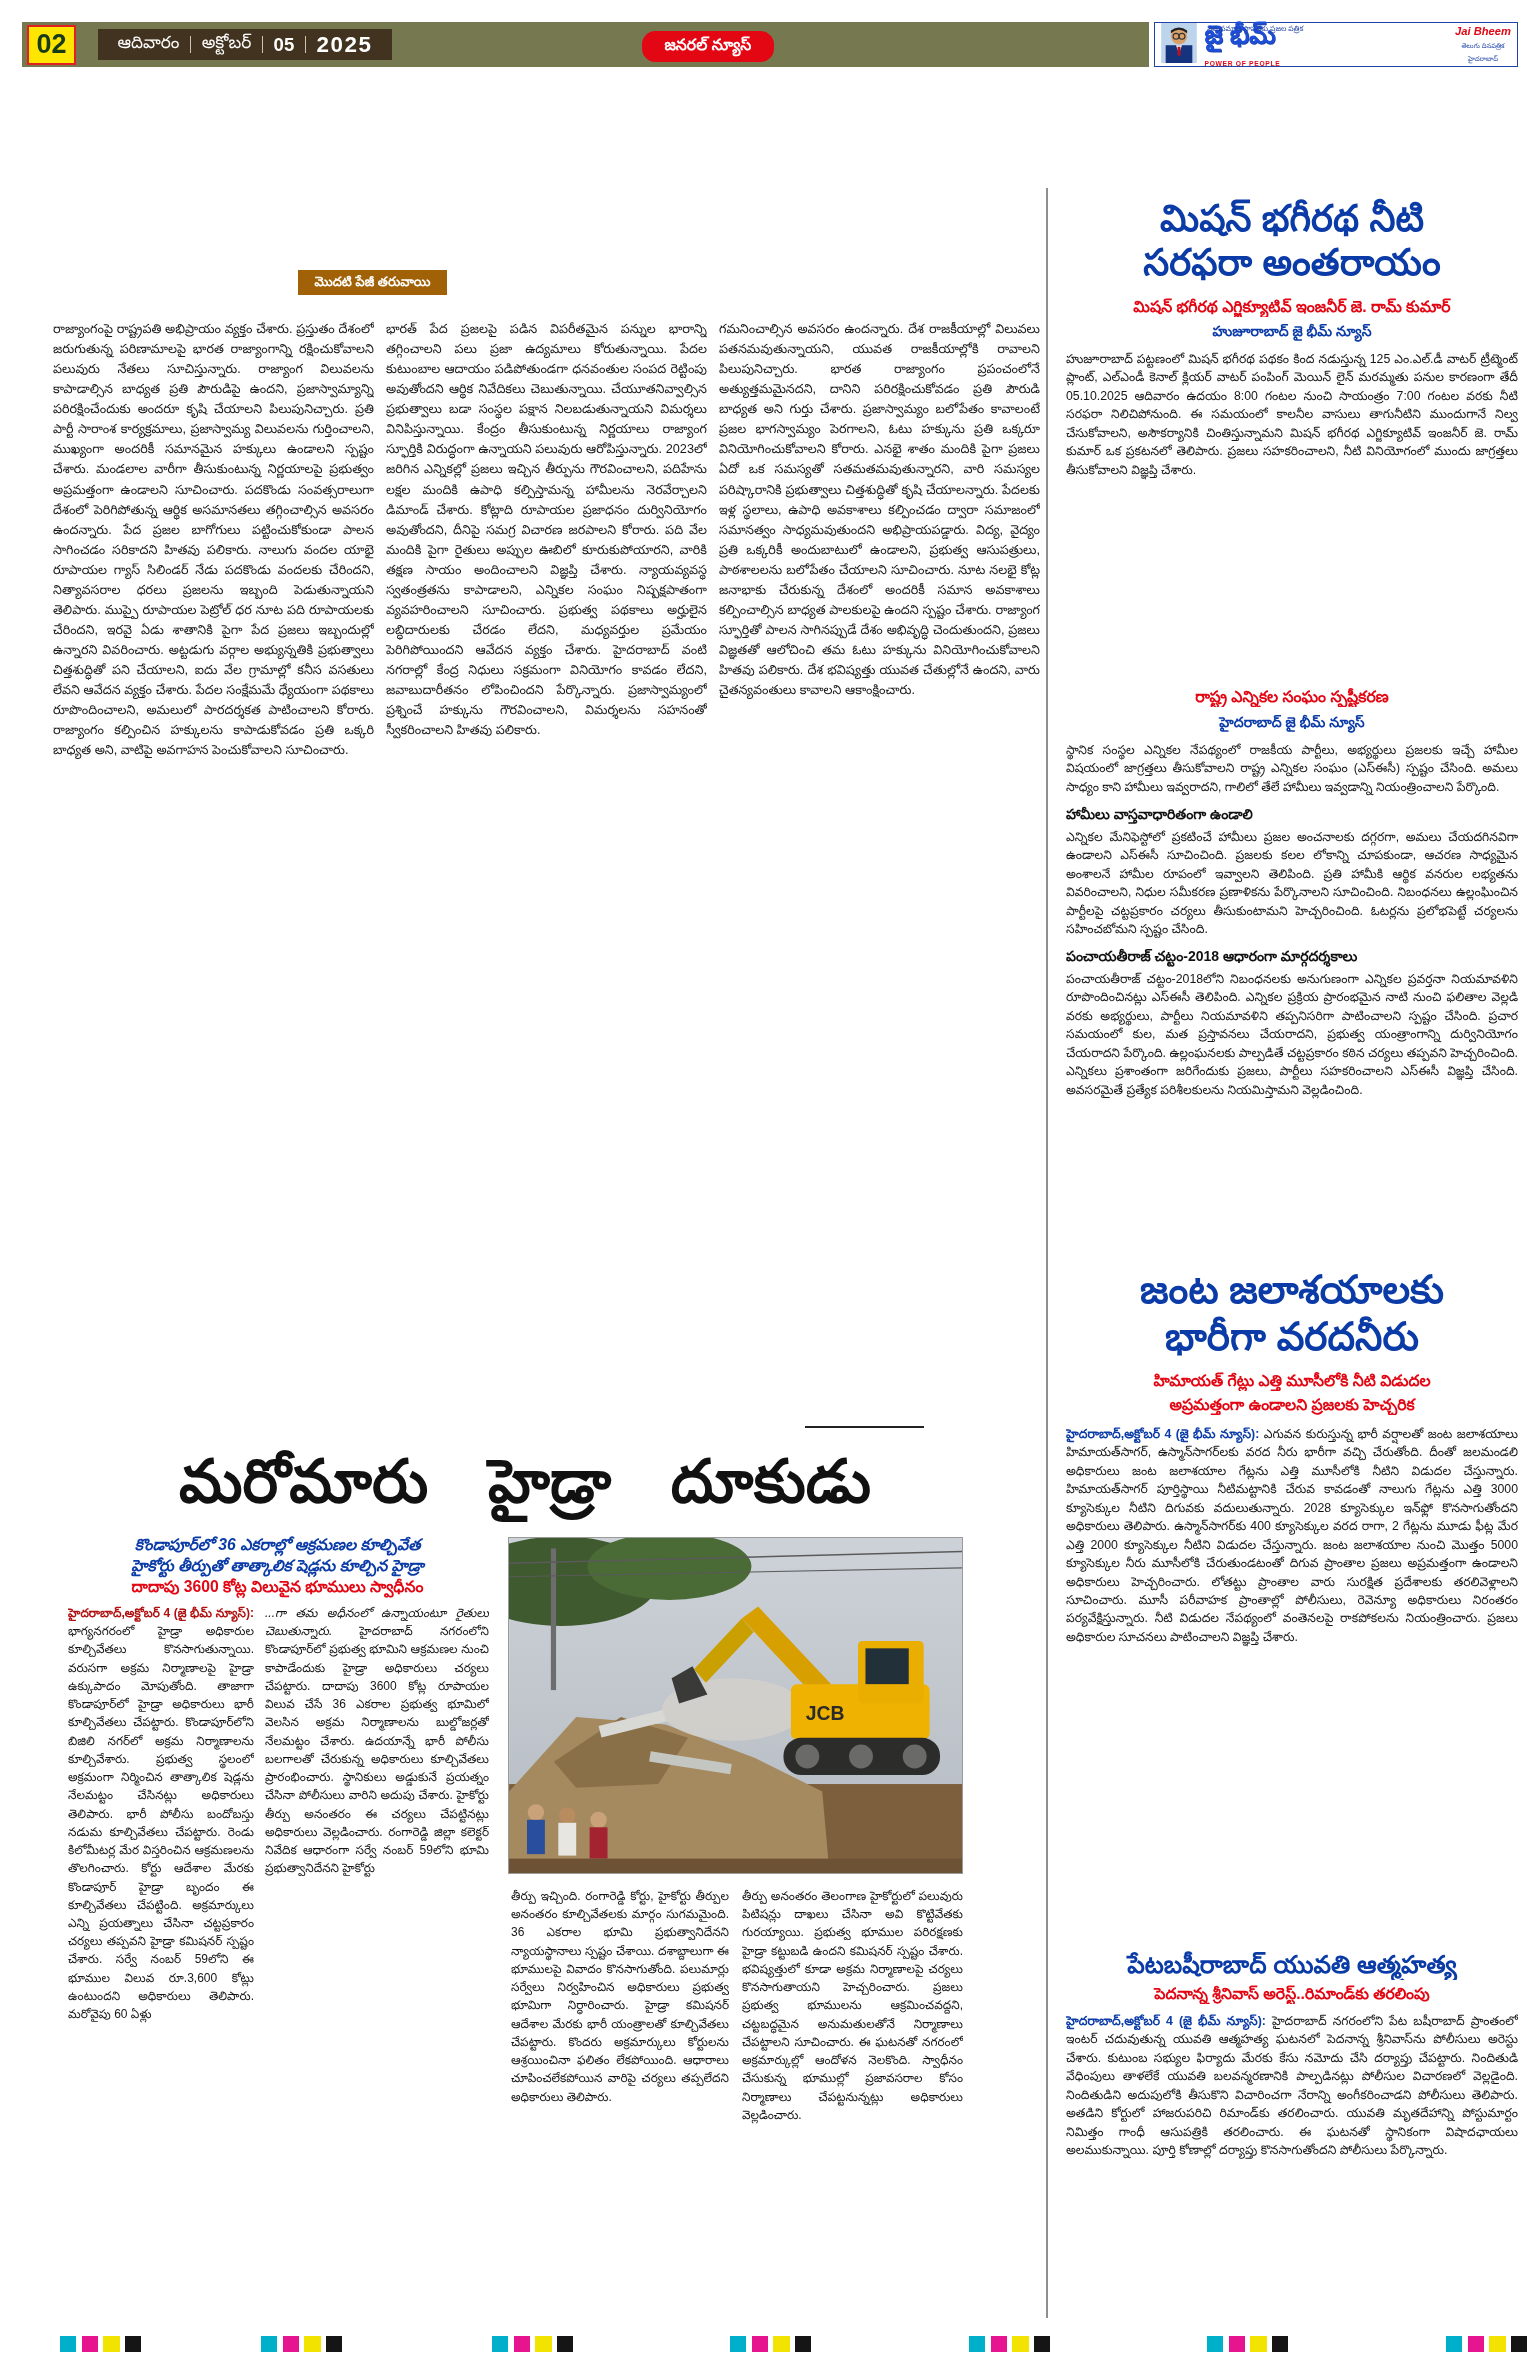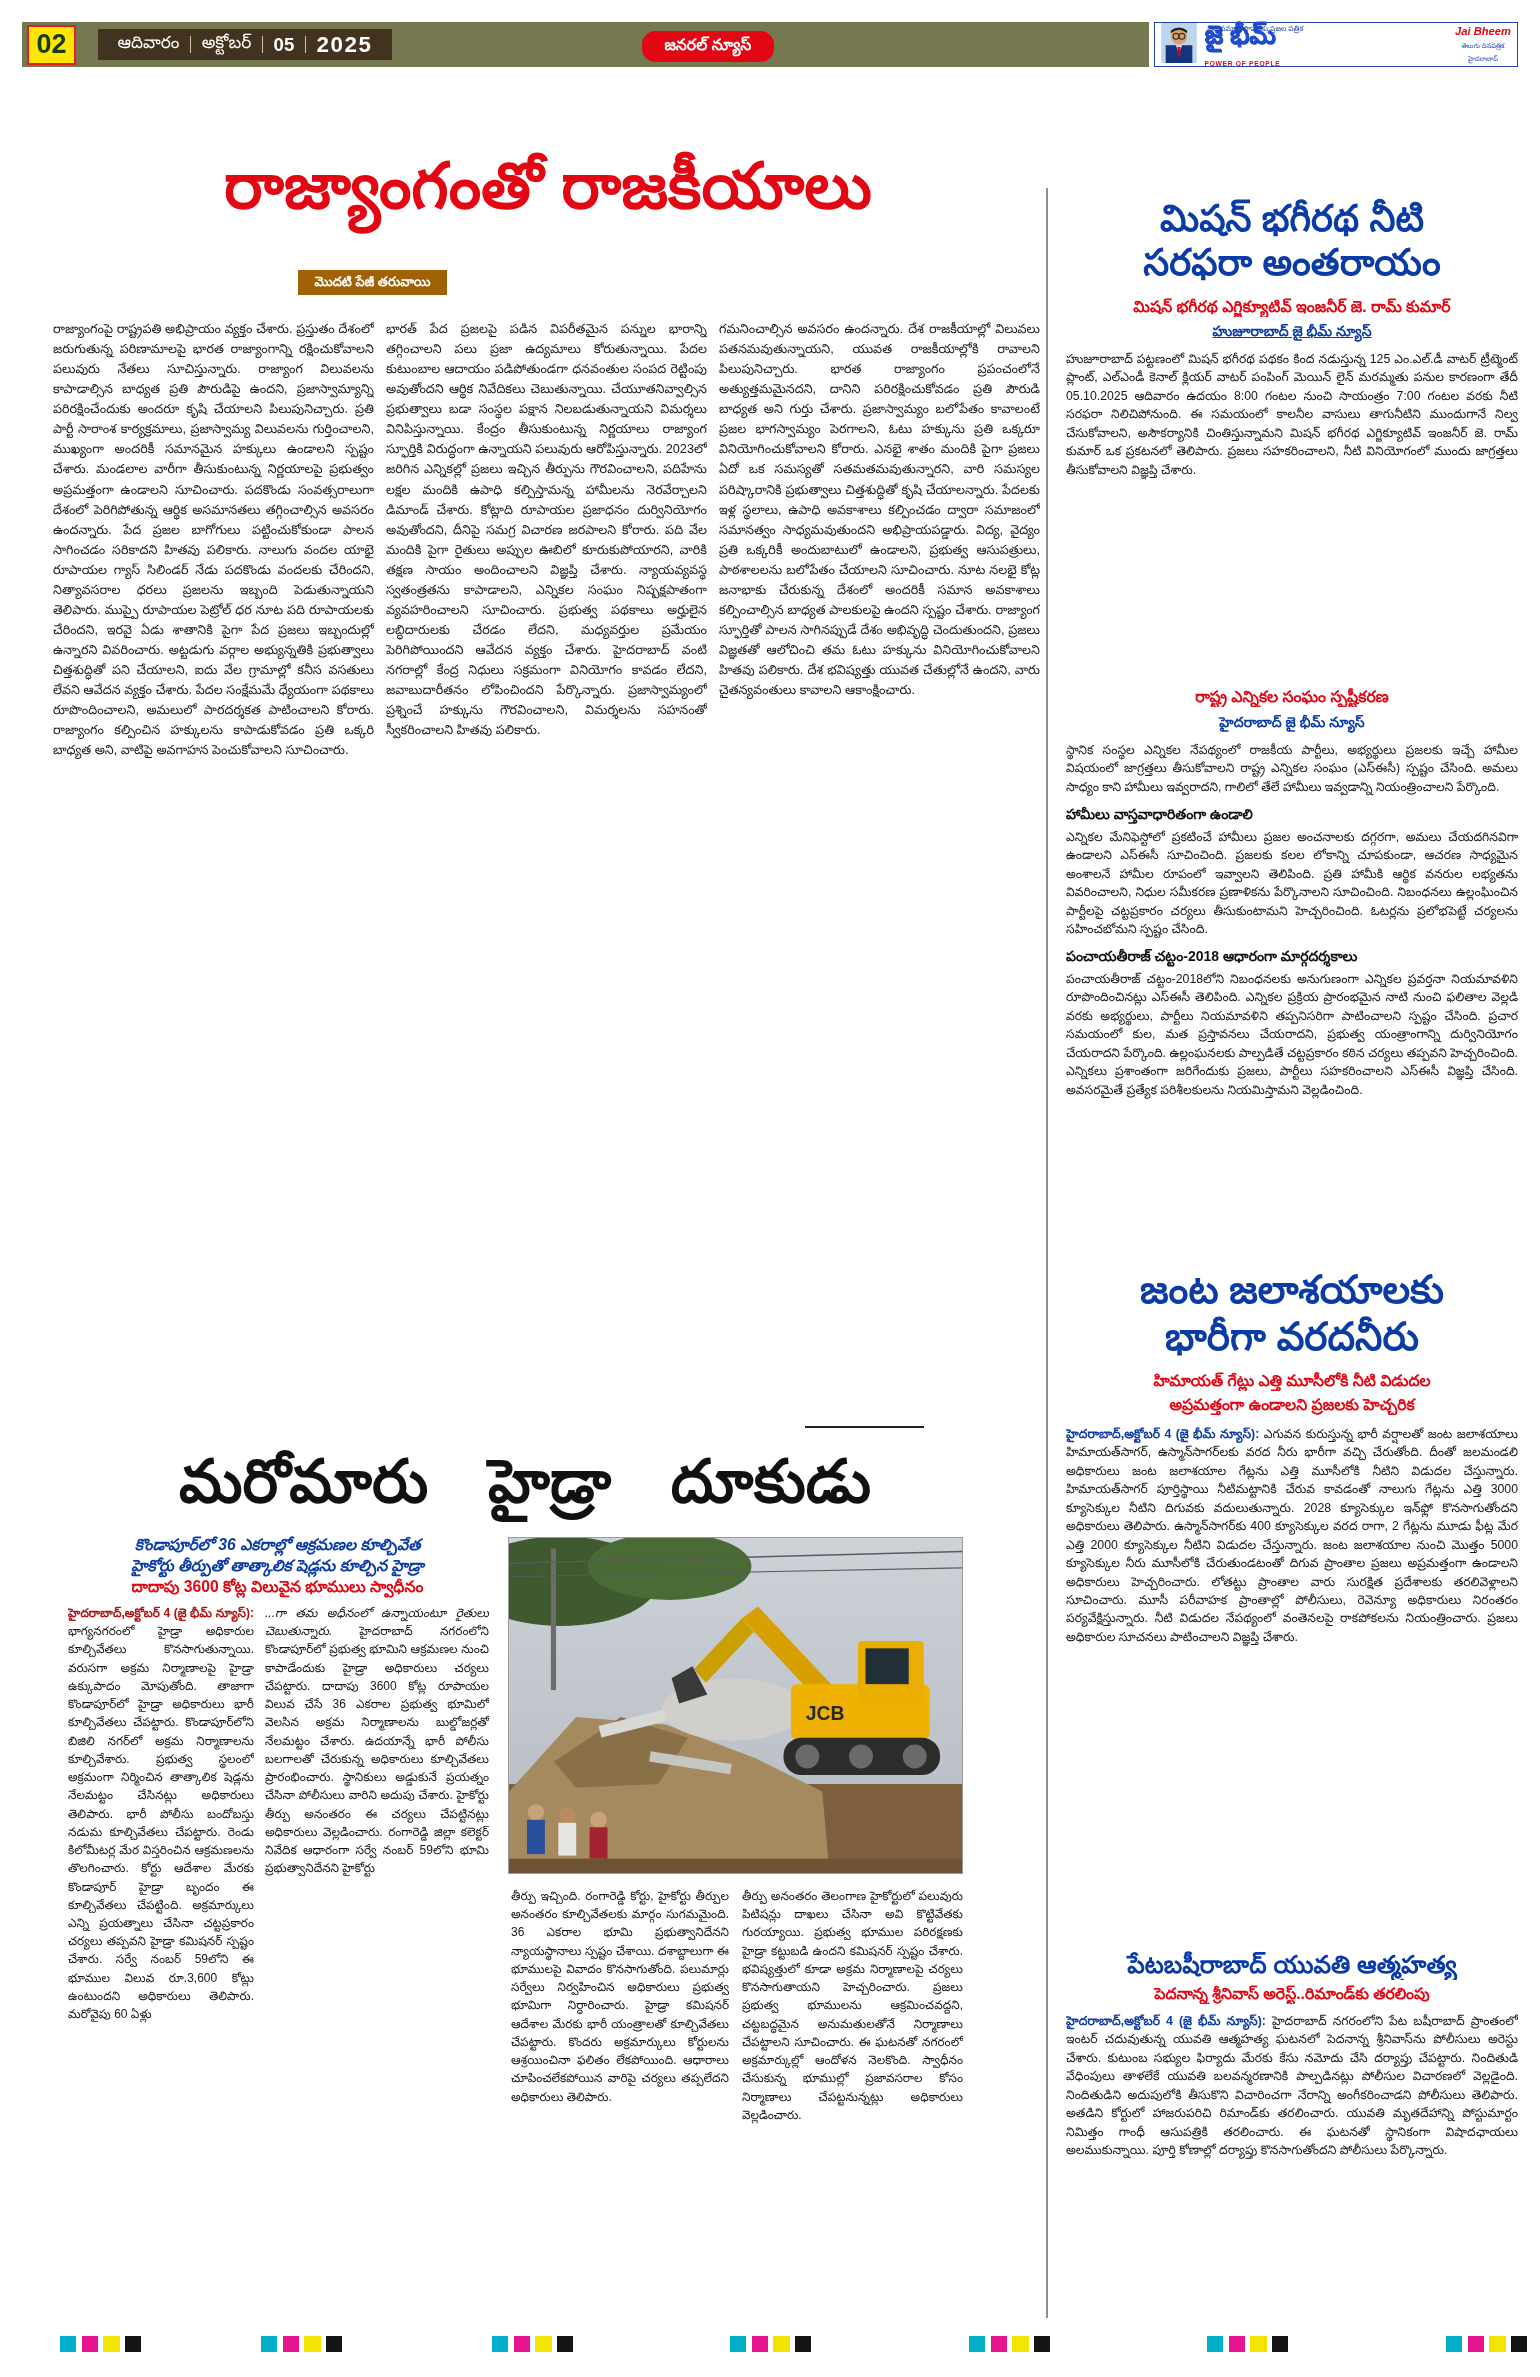--- a/index.html
+++ b/index.html
@@ -40,21 +40,21 @@
   .rail-h { text-align:center; color:#0b3ba7; font-weight:bold; }
   .rail-byline { text-align:center; color:#e30613; font-weight:bold; font-size:15.7px; line-height:1.3; }
   .rail-dateline { text-align:center; color:#0b3ba7; font-weight:bold; font-size:14px; }
   .rail-body { font-size:12.3px; line-height:1.5; text-align:justify; color:#151515; }
   .inline-dateline { font-weight:bold; color:#0b3ba7; }
   .inline-dateline-red { font-weight:bold; color:#b01010; }
   .rail-subhead { font-weight:bold; font-size:14px; color:#111; margin:7.5px 0 3px; }
 
   #a1-head { top:197px; font-size:37px; line-height:1.2; }
   #a1-byline { top:297px; }
-  #a1-dateline { top:323px;text-decoration:underline; }
+  #a1-dateline { top:323px; }
   #a1-body { top:350px; height:209px; }
 
   #a2-head { top:571px; font-size:45px; line-height:1.18; }
   #a2-byline { top:687px; }
   #a2-dateline { top:714px; }
   #a2-body { top:741px; height:513px; }
 
   #a3-head { top:1267px; font-size:39px; line-height:1.2; }
   #a3-byline1 { top:1371px; }
   #a3-byline2 { top:1395px; }
@@ -121,21 +121,20 @@
       <span class="brand-title">జై భీమ్</span><br>
       <span class="brand-power">POWER OF PEOPLE</span>
     </span>
     <span class="brand-right">
       <span class="brand-eng">Jai Bheem</span><br>
       <span class="brand-sub">తెలుగు దినపత్రిక</span><br>
       <span class="brand-sub">హైదరాబాద్</span>
     </span>
   </div>
 
-  <div class="lead-headline">రాజ్యాంగంతో రాజకీయాలు</div>
   <div class="kicker">మొదటి పేజీ తరువాయి</div>
 
   <div class="lead-cols">
     <div class="lead-col">రాజ్యాంగంపై రాష్ట్రపతి అభిప్రాయం వ్యక్తం చేశారు. ప్రస్తుతం దేశంలో జరుగుతున్న పరిణామాలపై భారత రాజ్యాంగాన్ని రక్షించుకోవాలని పలువురు నేతలు సూచిస్తున్నారు. రాజ్యాంగ విలువలను కాపాడాల్సిన బాధ్యత ప్రతి పౌరుడిపై ఉందని, ప్రజాస్వామ్యాన్ని పరిరక్షించేందుకు అందరూ కృషి చేయాలని పిలుపునిచ్చారు. ప్రతి పార్టీ సారాంశ కార్యక్రమాలు, ప్రజాస్వామ్య విలువలను గుర్తించాలని, ముఖ్యంగా అందరికీ సమానమైన హక్కులు ఉండాలని స్పష్టం చేశారు. మండలాల వారీగా తీసుకుంటున్న నిర్ణయాలపై ప్రభుత్వం అప్రమత్తంగా ఉండాలని సూచించారు. పదకొండు సంవత్సరాలుగా దేశంలో పెరిగిపోతున్న ఆర్థిక అసమానతలు తగ్గించాల్సిన అవసరం ఉందన్నారు. పేద ప్రజల బాగోగులు పట్టించుకోకుండా పాలన సాగించడం సరికాదని హితవు పలికారు. నాలుగు వందల యాభై రూపాయల గ్యాస్ సిలిండర్ నేడు పదకొండు వందలకు చేరిందని, నిత్యావసరాల ధరలు ప్రజలను ఇబ్బంది పెడుతున్నాయని తెలిపారు. ముప్పై రూపాయల పెట్రోల్ ధర నూట పది రూపాయలకు చేరిందని, ఇరవై ఏడు శాతానికి పైగా పేద ప్రజలు ఇబ్బందుల్లో ఉన్నారని వివరించారు. అట్టడుగు వర్గాల అభ్యున్నతికి ప్రభుత్వాలు చిత్తశుద్ధితో పని చేయాలని, ఐదు వేల గ్రామాల్లో కనీస వసతులు లేవని ఆవేదన వ్యక్తం చేశారు. పేదల సంక్షేమమే ధ్యేయంగా పథకాలు రూపొందించాలని, అమలులో పారదర్శకత పాటించాలని కోరారు. రాజ్యాంగం కల్పించిన హక్కులను కాపాడుకోవడం ప్రతి ఒక్కరి బాధ్యత అని, వాటిపై అవగాహన పెంచుకోవాలని సూచించారు.</div>
     <div class="lead-col">భారత్ పేద ప్రజలపై పడిన విపరీతమైన పన్నుల భారాన్ని తగ్గించాలని పలు ప్రజా ఉద్యమాలు కోరుతున్నాయి. పేదల కుటుంబాల ఆదాయం పడిపోతుండగా ధనవంతుల సంపద రెట్టింపు అవుతోందని ఆర్థిక నివేదికలు చెబుతున్నాయి. చేయూతనివ్వాల్సిన ప్రభుత్వాలు బడా సంస్థల పక్షాన నిలబడుతున్నాయని విమర్శలు వినిపిస్తున్నాయి. కేంద్రం తీసుకుంటున్న నిర్ణయాలు రాజ్యాంగ స్ఫూర్తికి విరుద్ధంగా ఉన్నాయని పలువురు ఆరోపిస్తున్నారు. 2023లో జరిగిన ఎన్నికల్లో ప్రజలు ఇచ్చిన తీర్పును గౌరవించాలని, పదిహేను లక్షల మందికి ఉపాధి కల్పిస్తామన్న హామీలను నెరవేర్చాలని డిమాండ్ చేశారు. కోట్లాది రూపాయల ప్రజాధనం దుర్వినియోగం అవుతోందని, దీనిపై సమగ్ర విచారణ జరపాలని కోరారు. పది వేల మందికి పైగా రైతులు అప్పుల ఊబిలో కూరుకుపోయారని, వారికి తక్షణ సాయం అందించాలని విజ్ఞప్తి చేశారు. న్యాయవ్యవస్థ స్వతంత్రతను కాపాడాలని, ఎన్నికల సంఘం నిష్పక్షపాతంగా వ్యవహరించాలని సూచించారు. ప్రభుత్వ పథకాలు అర్హులైన లబ్ధిదారులకు చేరడం లేదని, మధ్యవర్తుల ప్రమేయం పెరిగిపోయిందని ఆవేదన వ్యక్తం చేశారు. హైదరాబాద్ వంటి నగరాల్లో కేంద్ర నిధులు సక్రమంగా వినియోగం కావడం లేదని, జవాబుదారీతనం లోపించిందని పేర్కొన్నారు. ప్రజాస్వామ్యంలో ప్రశ్నించే హక్కును గౌరవించాలని, విమర్శలను సహనంతో స్వీకరించాలని హితవు పలికారు.</div>
     <div class="lead-col">గమనించాల్సిన అవసరం ఉందన్నారు. దేశ రాజకీయాల్లో విలువలు పతనమవుతున్నాయని, యువత రాజకీయాల్లోకి రావాలని పిలుపునిచ్చారు. భారత రాజ్యాంగం ప్రపంచంలోనే అత్యుత్తమమైనదని, దానిని పరిరక్షించుకోవడం ప్రతి పౌరుడి బాధ్యత అని గుర్తు చేశారు. ప్రజాస్వామ్యం బలోపేతం కావాలంటే ప్రజల భాగస్వామ్యం పెరగాలని, ఓటు హక్కును ప్రతి ఒక్కరూ వినియోగించుకోవాలని కోరారు. ఎనభై శాతం మందికి పైగా ప్రజలు ఏదో ఒక సమస్యతో సతమతమవుతున్నారని, వారి సమస్యల పరిష్కారానికి ప్రభుత్వాలు చిత్తశుద్ధితో కృషి చేయాలన్నారు. పేదలకు ఇళ్ల స్థలాలు, ఉపాధి అవకాశాలు కల్పించడం ద్వారా సమాజంలో సమానత్వం సాధ్యమవుతుందని అభిప్రాయపడ్డారు. విద్య, వైద్యం ప్రతి ఒక్కరికీ అందుబాటులో ఉండాలని, ప్రభుత్వ ఆసుపత్రులు, పాఠశాలలను బలోపేతం చేయాలని సూచించారు. నూట నలభై కోట్ల జనాభాకు చేరుకున్న దేశంలో అందరికీ సమాన అవకాశాలు కల్పించాల్సిన బాధ్యత పాలకులపై ఉందని స్పష్టం చేశారు. రాజ్యాంగ స్ఫూర్తితో పాలన సాగినప్పుడే దేశం అభివృద్ధి చెందుతుందని, ప్రజలు విజ్ఞతతో ఆలోచించి తమ ఓటు హక్కును వినియోగించుకోవాలని హితవు పలికారు. దేశ భవిష్యత్తు యువత చేతుల్లోనే ఉందని, వారు చైతన్యవంతులు కావాలని ఆకాంక్షించారు.</div>
   </div>
   <div class="end-rule"></div>
 
   <div class="v-rule"></div>

